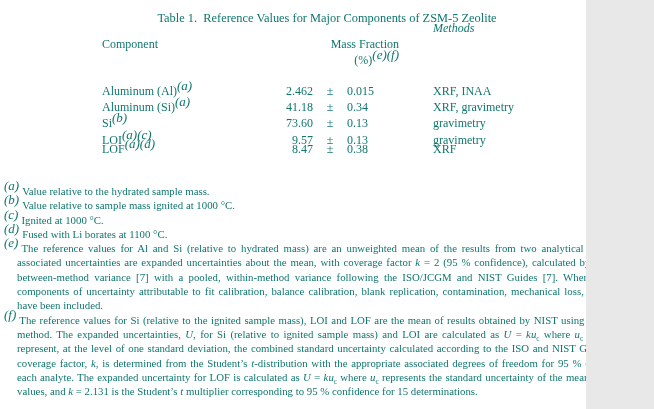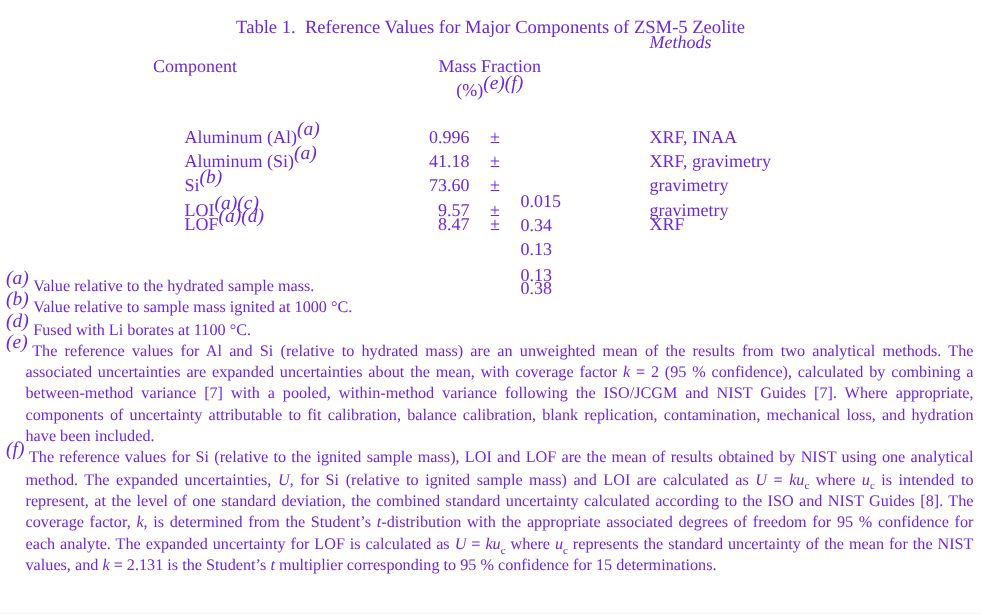--- a/index.html
+++ b/index.html
@@ -1,33 +1,33 @@
 <!DOCTYPE html>
 <html><head>
 <meta charset="utf-8">
 <style>
   html,body { margin:0; padding:0; background:#e8e8e8; }
   .page {
-    position:relative; width:654px; height:409px; background:#ffffff;
-    color:#6d28d9; font-family:"Liberation Serif", serif; overflow:hidden;
+    position:relative; width:586px; height:409px; background:#ffffff;
+    color:#0f766e; font-family:"Liberation Serif", serif; overflow:hidden;
     -webkit-font-smoothing:antialiased;
   }
   .title {
     position:absolute; top:10px; left:0; width:654px; text-align:center;
     font-size:12.4px; line-height:16px;
   }
   .hdr { position:absolute; font-size:12px; line-height:16px; }
   .hdr-component { left:102px; top:36px;text-align:right; }
-  .hdr-mass { left:254px; top:36px; width:145px; text-align:center; }
+  .hdr-mass { left:254px; top:36px; width:145px; text-align:right; }
   .hdr-methods { left:433px; top:20px;font-style:italic; }
   .row { position:absolute; left:0; width:654px; height:16px; font-size:12px; line-height:14px; }
-  .c-comp { position:absolute; left:102px;margin-left:21px; }
+  .c-comp { position:absolute; left:102px; }
   .c-val  { position:absolute; left:250px; width:63px; text-align:right; }
   .c-pm   { position:absolute; left:322px; width:16px; text-align:center; }
-  .c-unc  { position:absolute; left:347px;margin-top:43px; }
+  .c-unc  { position:absolute; left:347px; }
   .c-meth { position:absolute; left:433px;text-align:right; }
   sup.cs, sup.mk {
     font-size:13px; line-height:0; font-style:italic;
     position:relative; top:-0.5px;
   }
   sup.mk { margin-right:3px; }
   .footnotes {
     position:absolute; left:4px; top:184px; width:645px;
     font-size:10.8px; line-height:14.3px;
   }
@@ -44,21 +44,21 @@
 
   <div class="hdr hdr-component">Component</div>
   <div class="hdr hdr-mass">
     <div>Mass Fraction</div>
     <div><span>(%)</span><sup class="cs">(e)(f)</sup></div>
   </div>
   <div class="hdr hdr-methods">Methods</div>
 
   <div class="row" style="top:84px">
     <span class="c-comp"><span>Aluminum (Al)</span><sup class="cs">(a)</sup></span>
-    <span class="c-val">0.996</span>
+    <span class="c-val">2.462</span>
     <span class="c-pm">±</span>
     <span class="c-unc">0.015</span>
     <span class="c-meth">XRF, INAA</span>
   </div>
 
   <div class="row" style="top:100px">
     <span class="c-comp"><span>Aluminum (Si)</span><sup class="cs">(a)</sup></span>
     <span class="c-val">41.18</span>
     <span class="c-pm">±</span>
     <span class="c-unc">0.34</span>
@@ -85,18 +85,19 @@
     <span class="c-comp"><span>LOF</span><sup class="cs">(a)(d)</sup></span>
     <span class="c-val">8.47</span>
     <span class="c-pm">±</span>
     <span class="c-unc">0.38</span>
     <span class="c-meth">XRF</span>
   </div>
 
   <div class="footnotes">
     <div class="footnote"><sup class="mk">(a)</sup><span><span>Value relative to the hydrated sample mass.</span></span></div>
     <div class="footnote"><sup class="mk">(b)</sup><span><span>Value relative to sample mass ignited at 1000 °C.</span></span></div>
+    <div class="footnote"><sup class="mk">(c)</sup><span><span>Ignited at 1000 °C.</span></span></div>
     <div class="footnote"><sup class="mk">(d)</sup><span><span>Fused with Li borates at 1100 °C.</span></span></div>
     <div class="footnote"><sup class="mk">(e)</sup><span><span>The reference values for Al and Si (relative to hydrated mass) are an unweighted mean of the results from two analytical methods. The associated uncertainties are expanded uncertainties about the mean, with coverage factor </span><span class="it">k</span><span> = 2 (95 % confidence), calculated by combining a between-method variance [7] with a pooled, within-method variance following the ISO/JCGM and NIST Guides [7]. Where appropriate, components of uncertainty attributable to fit calibration, balance calibration, blank replication, contamination, mechanical loss, and hydration have been included.</span></span></div>
     <div class="footnote"><sup class="mk">(f)</sup><span><span>The reference values for Si (relative to the ignited sample mass), LOI and LOF are the mean of results obtained by NIST using one analytical method. The expanded uncertainties, </span><span class="it">U</span><span>, for Si (relative to ignited sample mass) and LOI are calculated as </span><span class="it">U</span><span> = </span><span class="it">ku</span><sub class="subc">c</sub><span> where </span><span class="it">u</span><sub class="subc">c</sub><span> is intended to represent, at the level of one standard deviation, the combined standard uncertainty calculated according to the ISO and NIST Guides [8]. The coverage factor, </span><span class="it">k</span><span>, is determined from the Student’s </span><span class="it">t</span><span>-distribution with the appropriate associated degrees of freedom for 95 % confidence for each analyte. The expanded uncertainty for LOF is calculated as </span><span class="it">U</span><span> = </span><span class="it">ku</span><sub class="subc">c</sub><span> where </span><span class="it">u</span><sub class="subc">c</sub><span> represents the standard uncertainty of the mean for the NIST values, and </span><span class="it">k</span><span> = 2.131 is the Student’s </span><span class="it">t</span><span> multiplier corresponding to 95 % confidence for 15 determinations.</span></span></div>
   </div>
 
 </div>
 
 </body></html>

